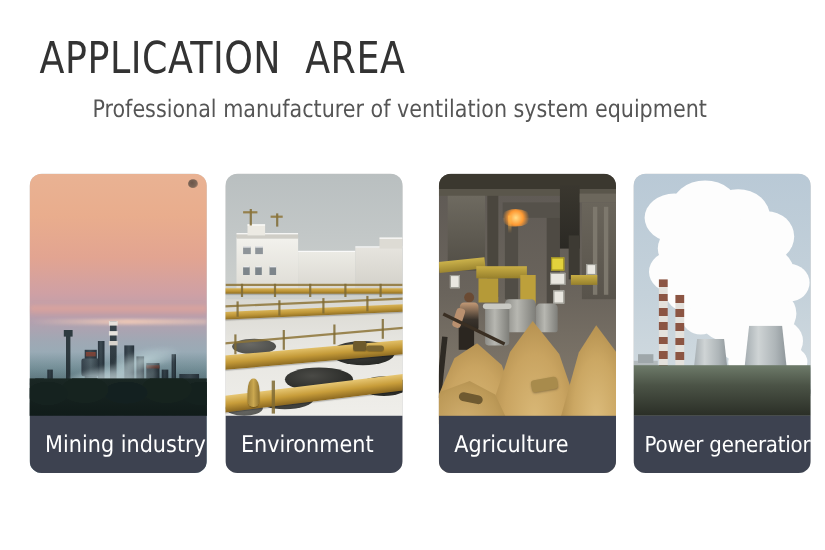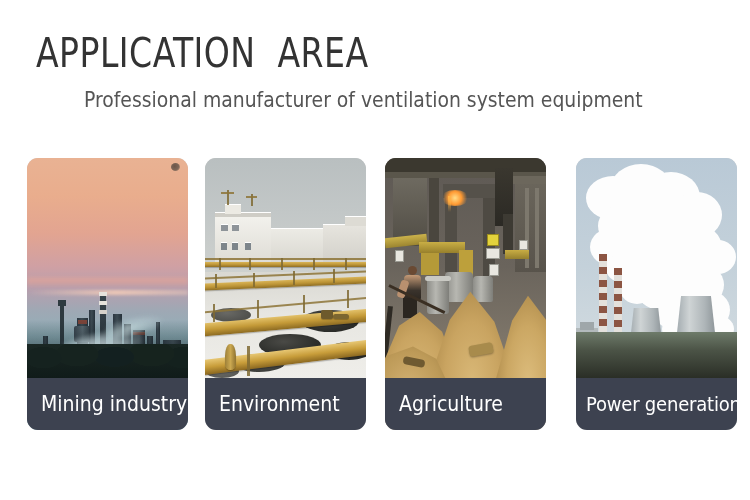--- a/index.html
+++ b/index.html
@@ -249,21 +249,21 @@
 
         <div class="c1glow"></div>
         <div class="c1plume"></div>
         <div class="c1plume2"></div>
         <div class="c1trees"></div>
         <div class="wm"></div>
       </div>
       <div class="card-label">Mining industry</div>
     </div>
 
-    <div class="card" style="left:358px;text-align:center;">
+    <div class="card" style="left:372px;text-align:center;">
       <div class="card-img">
         <div class="c3bg"></div>
 
         <div class="c3machine" style="left:0; top:0; width:161px; height:14px; background:#3b382f;"></div>
         <div class="c3machine" style="left:0; top:14px; width:161px; height:6px; background:#5a564b;"></div>
         <div class="c3machine" style="left:8px; top:20px; width:34px; height:68px; background:linear-gradient(180deg,#6e6a60,#514d45);"></div>
         <div class="c3machine" style="left:44px; top:20px; width:10px; height:92px; background:#4a463e;"></div>
         <div class="c3machine" style="left:58px; top:26px; width:52px; height:14px; background:#55514a;"></div>
         <div class="c3machine" style="left:60px; top:40px; width:12px; height:74px; background:#514d46;"></div>
         <div class="c3machine" style="left:98px; top:40px; width:12px; height:78px; background:#4e4a43;"></div>

